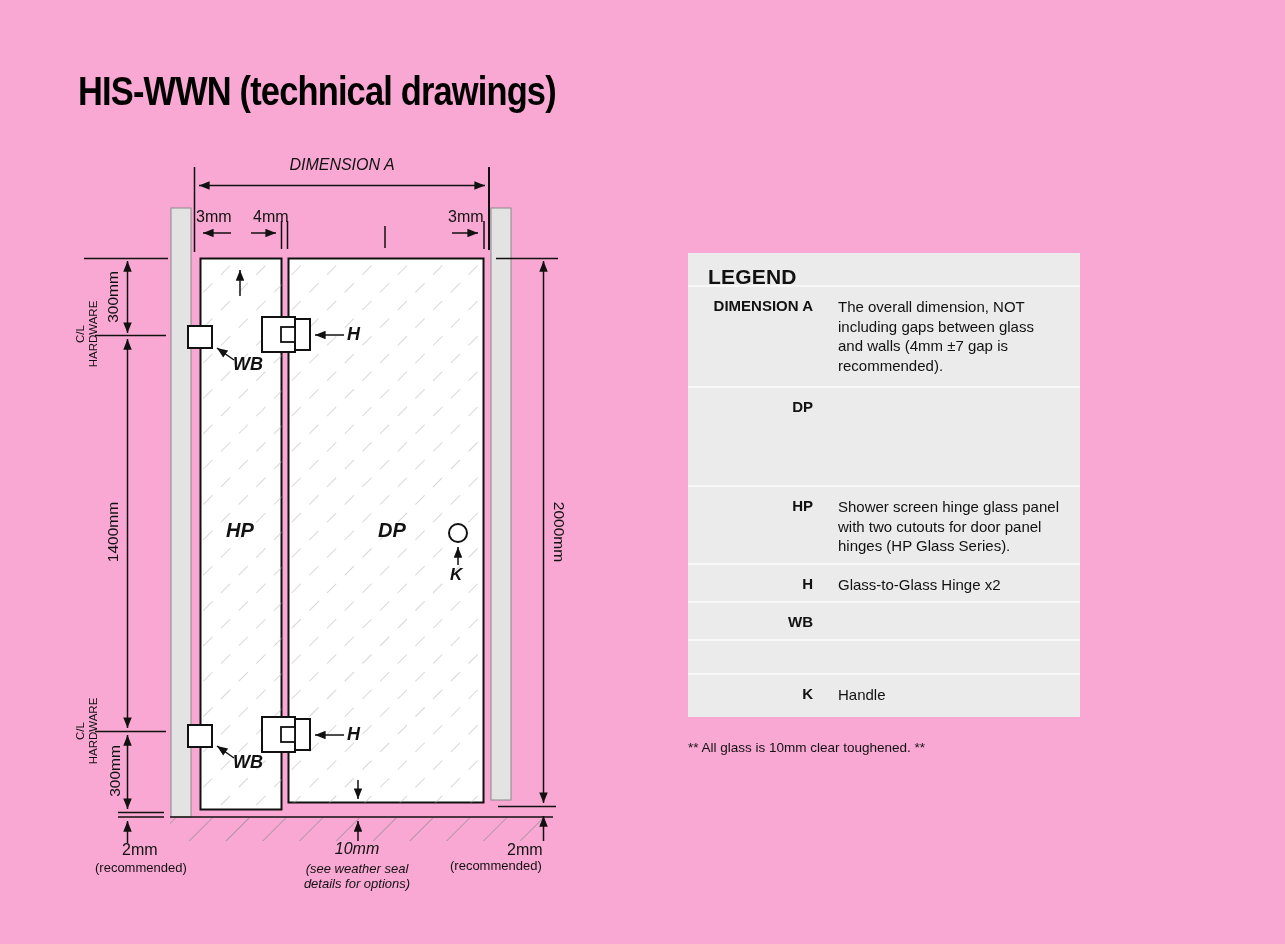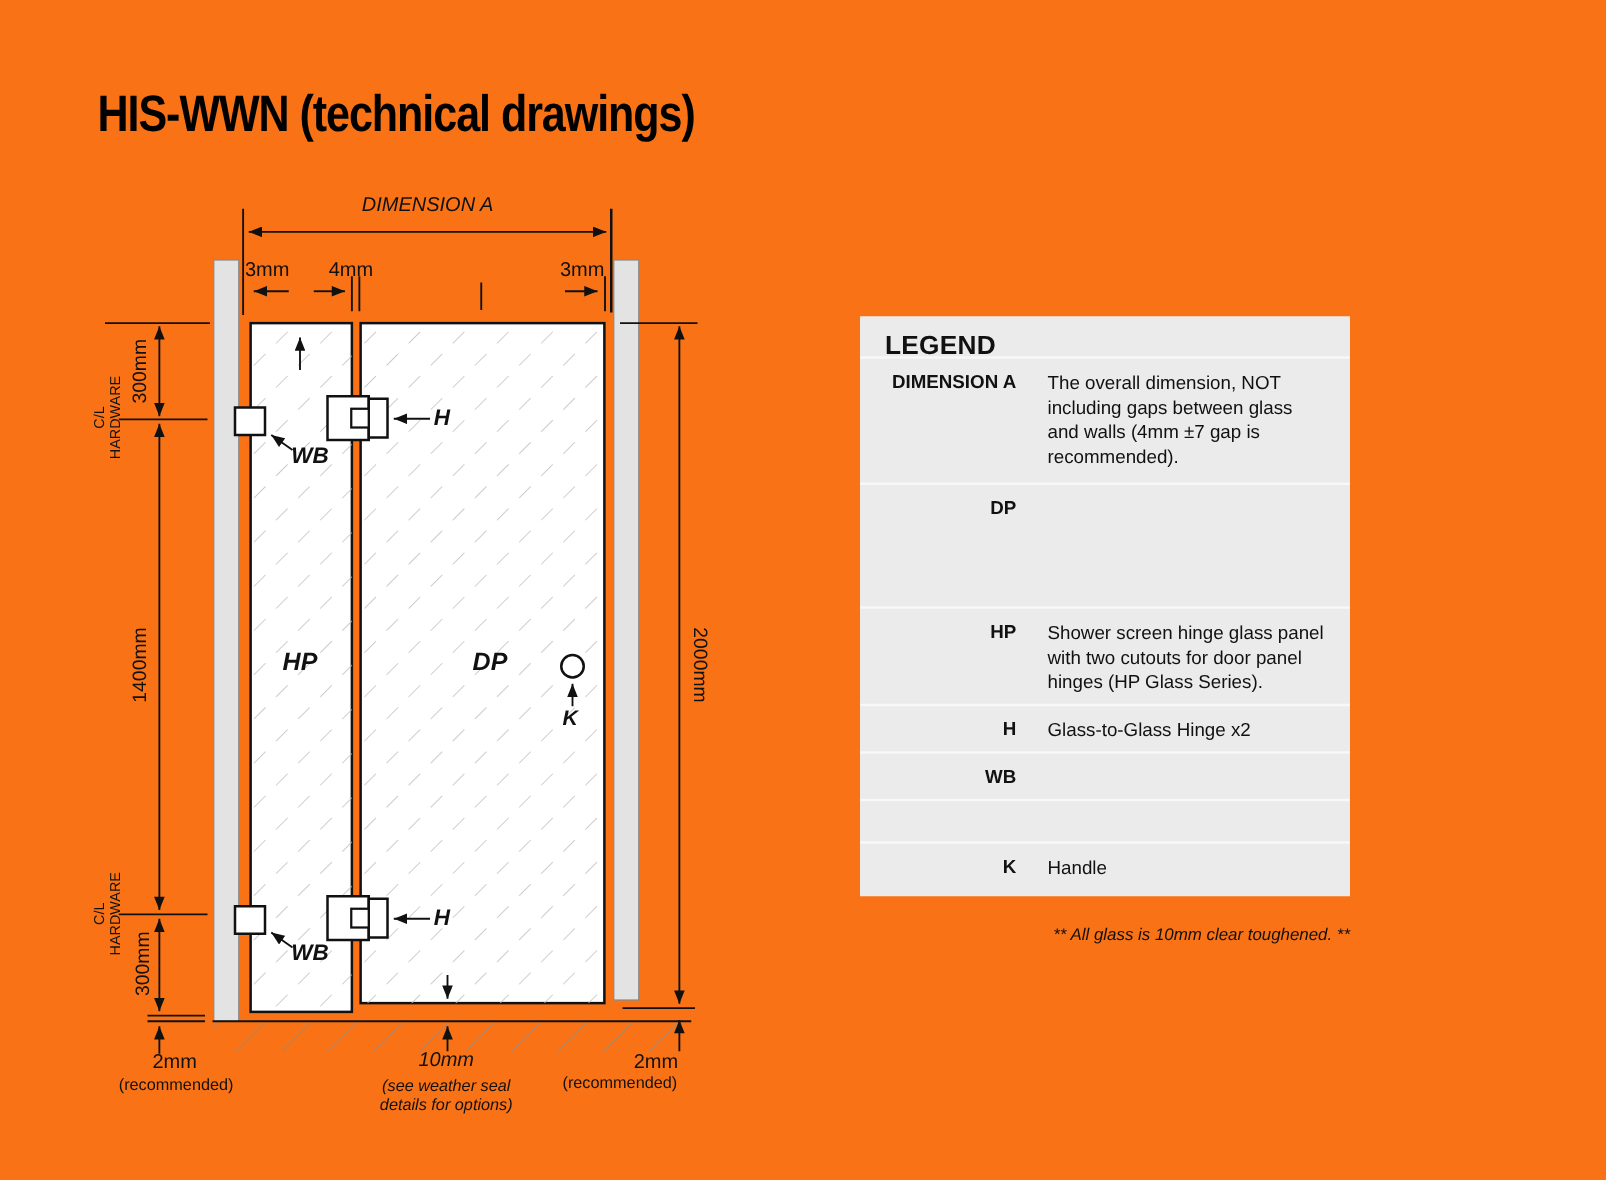--- a/index.html
+++ b/index.html
@@ -1,16 +1,16 @@
 <!DOCTYPE html>
 <html><head>
 <meta charset="utf-8">
 <style>
   html,body{margin:0;padding:0;background:#fff;}
-  #page{position:relative;width:1285px;height:944px;background:#f97316;overflow:hidden;
+  #page{position:relative;width:1285px;height:944px;background:#f9a8d4;overflow:hidden;
         font-family:"Liberation Sans",sans-serif;color:#111;}
   .abs{position:absolute;}
   
   #title{left:78px;top:68px;font-size:41px;font-weight:bold;letter-spacing:-1px;
          transform:scaleX(.84);transform-origin:left top;white-space:nowrap;color:#000;}
   
   .dlabel{position:absolute;font-size:16px;white-space:nowrap;}
   .italic{font-style:italic;}
   .tag{position:absolute;font-style:italic;font-weight:bold;font-size:18px;white-space:nowrap;}
   .panel-tag{font-size:20px;width:60px;text-align:center;}
@@ -22,21 +22,21 @@
   .smallnote{position:absolute;font-size:13px;white-space:pre-line;}
   .centered{text-align:center;}
   
   #legend{left:688px;top:253px;width:392px;background:#ebebeb;}
   #legend-heading{font-size:21px;font-weight:bold;padding:12px 14px 0 20px;height:32px;
                   box-sizing:border-box;letter-spacing:.2px;}
   .legend-row{display:flex;border-top:2px solid #f8f8f8;box-sizing:border-box;
               padding-top:10px;}
   .legend-term{width:125px;text-align:right;font-weight:bold;font-size:15px;flex:0 0 auto;}
   .legend-def{margin-left:25px;font-size:15px;line-height:19.5px;white-space:pre;flex:0 0 auto;}
-  #legend-footnote{left:688px;top:740px;width:392px;text-align:right;font-style:italic;
+  #legend-footnote{left:688px;top:740px;width:392px;text-align:left;
                    font-size:13.5px;}
   svg{position:absolute;left:0;top:0;}
   svg line, svg rect.stroked, svg circle{vector-effect:non-scaling-stroke;}
 </style>
 </head>
 <body>
 
 <div id="page">
 
   <div id="title" class="abs">HIS-WWN (technical drawings)</div>
@@ -131,21 +131,21 @@
       <line x1="234" y1="360" x2="217" y2="348" marker-end="url(#arr)"></line>
       <line x1="234" y1="758" x2="217" y2="746" marker-end="url(#arr)"></line>
       <line x1="458" y1="565" x2="458" y2="547" marker-end="url(#arr)"></line>
     </g>
 
     <circle cx="458" cy="533" r="9" fill="#fff" stroke="#111" stroke-width="2"></circle>
   </svg>
 
   <div class="dlabel italic abs centered" style="left:252px;top:156px;width:180px;font-size:16px;">DIMENSION A</div>
   <div class="dlabel" style="left:196px;top:208px;">3mm</div>
-  <div class="dlabel" style="left:263px;top:208px;text-align:right;">4mm</div>
+  <div class="dlabel" style="left:253px;top:208px;text-align:right;">4mm</div>
   <div class="dlabel" style="left:448px;top:208px;">3mm</div>
 
   <div class="tag panel-tag" style="left:210px;top:519px;">HP</div>
   <div class="tag panel-tag" style="left:362px;top:519px;">DP</div>
   <div class="tag" style="left:347px;top:324px;">H</div>
   <div class="tag" style="left:347px;top:724px;">H</div>
   <div class="tag" style="left:233px;top:354px;">WB</div>
   <div class="tag" style="left:233px;top:752px;">WB</div>
   <div class="tag" style="left:450px;top:565px;font-size:17px;">K</div>
 

